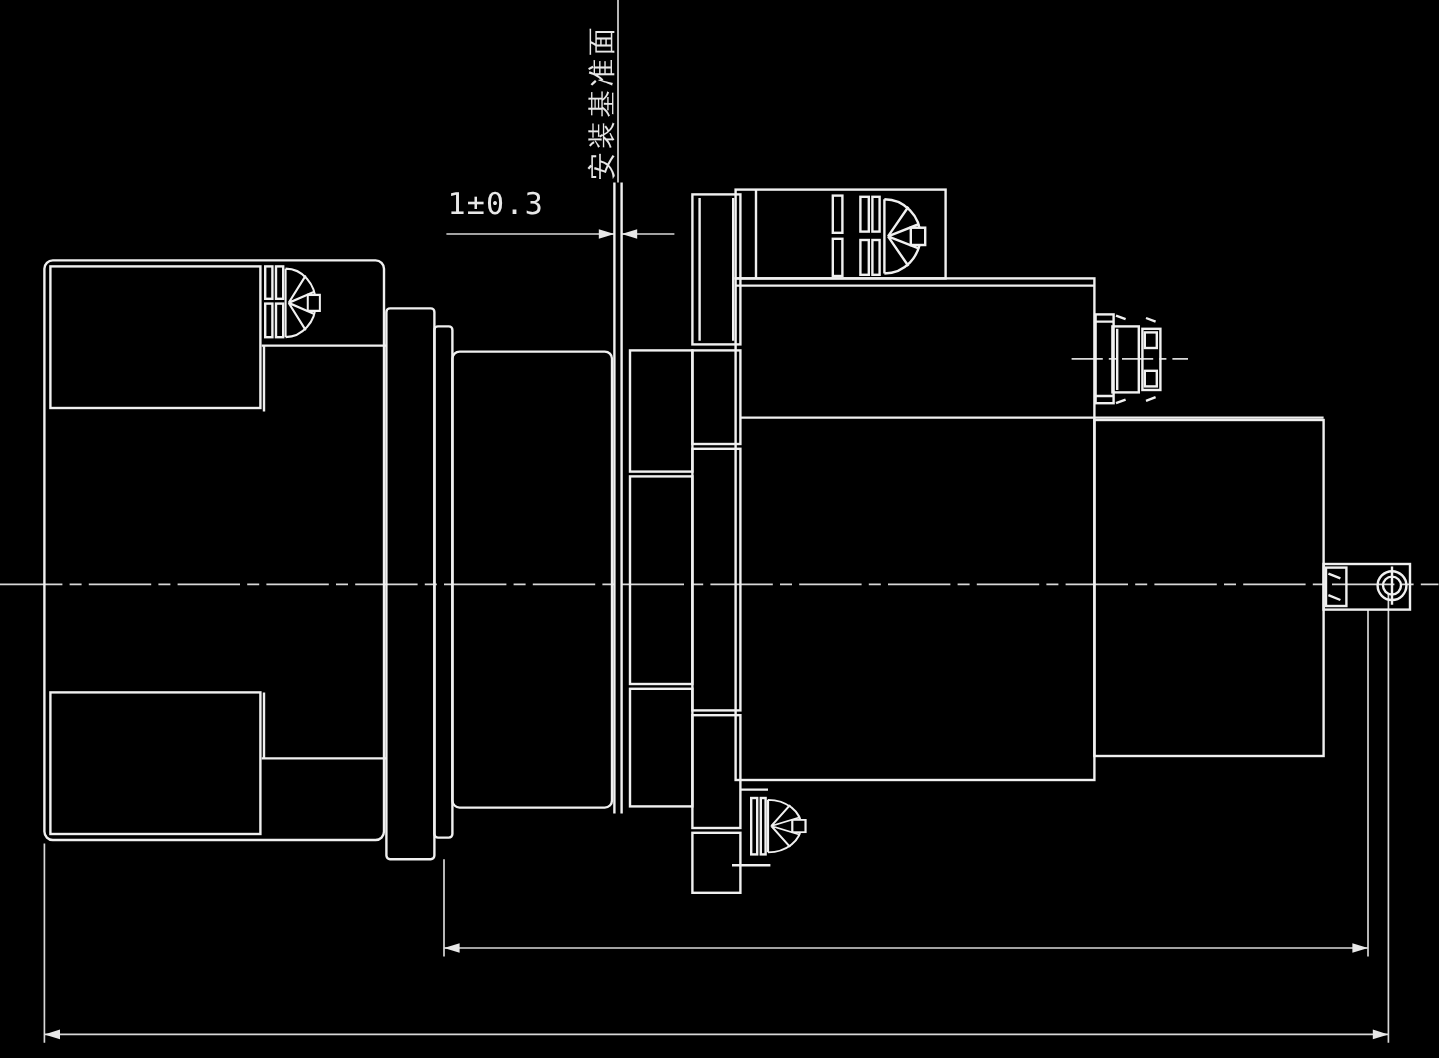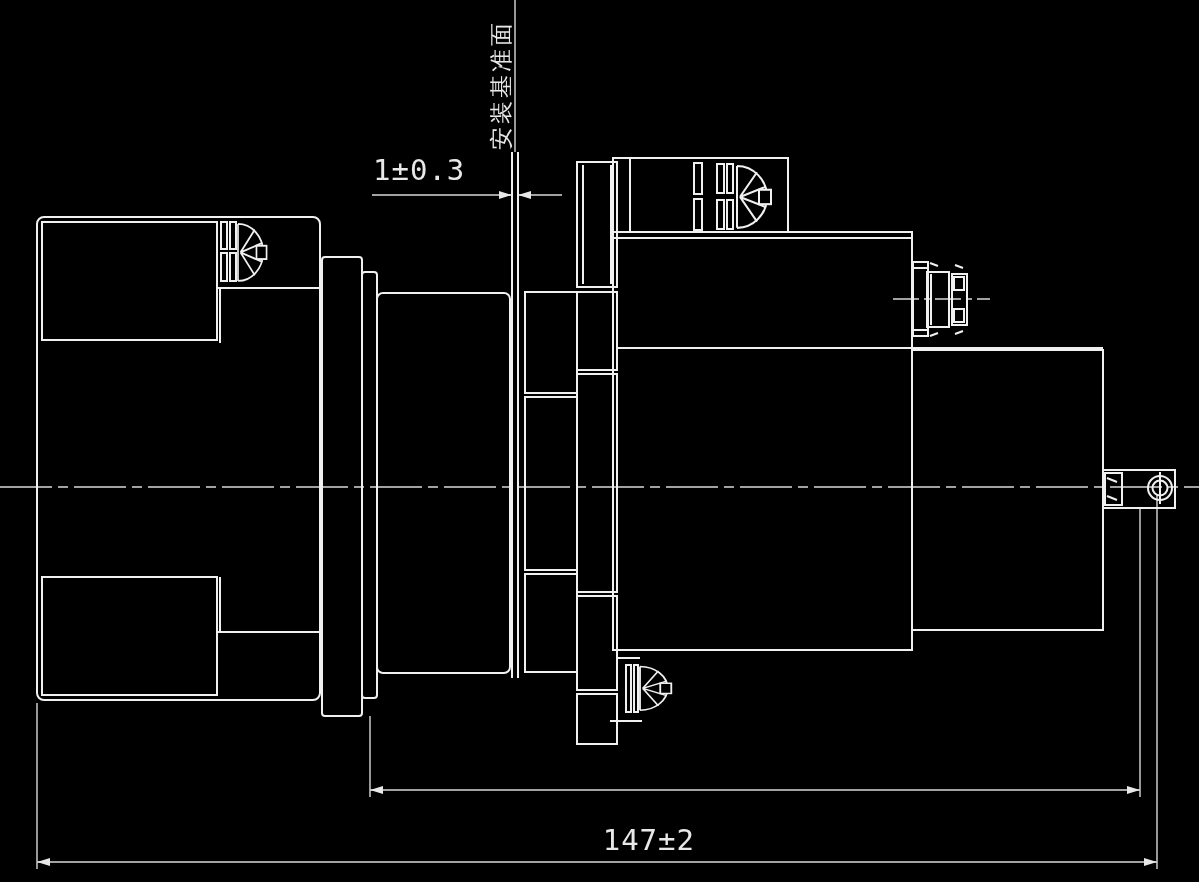--- a/index.html
+++ b/index.html
@@ -1,20 +1,20 @@
 <!DOCTYPE html>
 <html><head>
 <meta charset="utf-8">
 <style>
   html,body{margin:0;padding:0;background:#000;}
   .stage{position:relative;width:1199px;height:882px;background:#000;overflow:hidden;
          font-family:"DejaVu Sans Mono","Liberation Mono",monospace;}
   .stage svg{position:absolute;left:0;top:0;}
-  .dimtext{position:absolute;color:#e8e8e8;font-size:29px;letter-spacing:1px;
-           text-align:right;white-space:nowrap;line-height:28px;}
+  .dimtext{position:absolute;color:#e8e8e8;font-size:25px;letter-spacing:1px;
+           text-align:left;white-space:nowrap;line-height:28px;}
   .vlabel{position:absolute;left:486px;top:150px;height:28px;color:#e8e8e8;
           font-size:23px;letter-spacing:3px;white-space:nowrap;
           transform-origin:0 0;transform:rotate(-90deg);
           font-family:"DejaVu Sans","Liberation Sans",sans-serif;}
 </style>
 </head>
 <body>
 
 <div class="stage">
 
@@ -136,15 +136,14 @@
       <path d="M1160,472 L1160,504"></path>
     </g>
   </g>
 </svg>
 
 <div class="vlabel">安装基准面</div>
 
 <div class="dimtext" style="left:373px;top:156px;width:92px;">1±0.3</div>
 
 
-<div class="dimtext" style="left:530px;top:826px;width:165px;">147±2</div>
 
 </div>
 
 </body></html>

